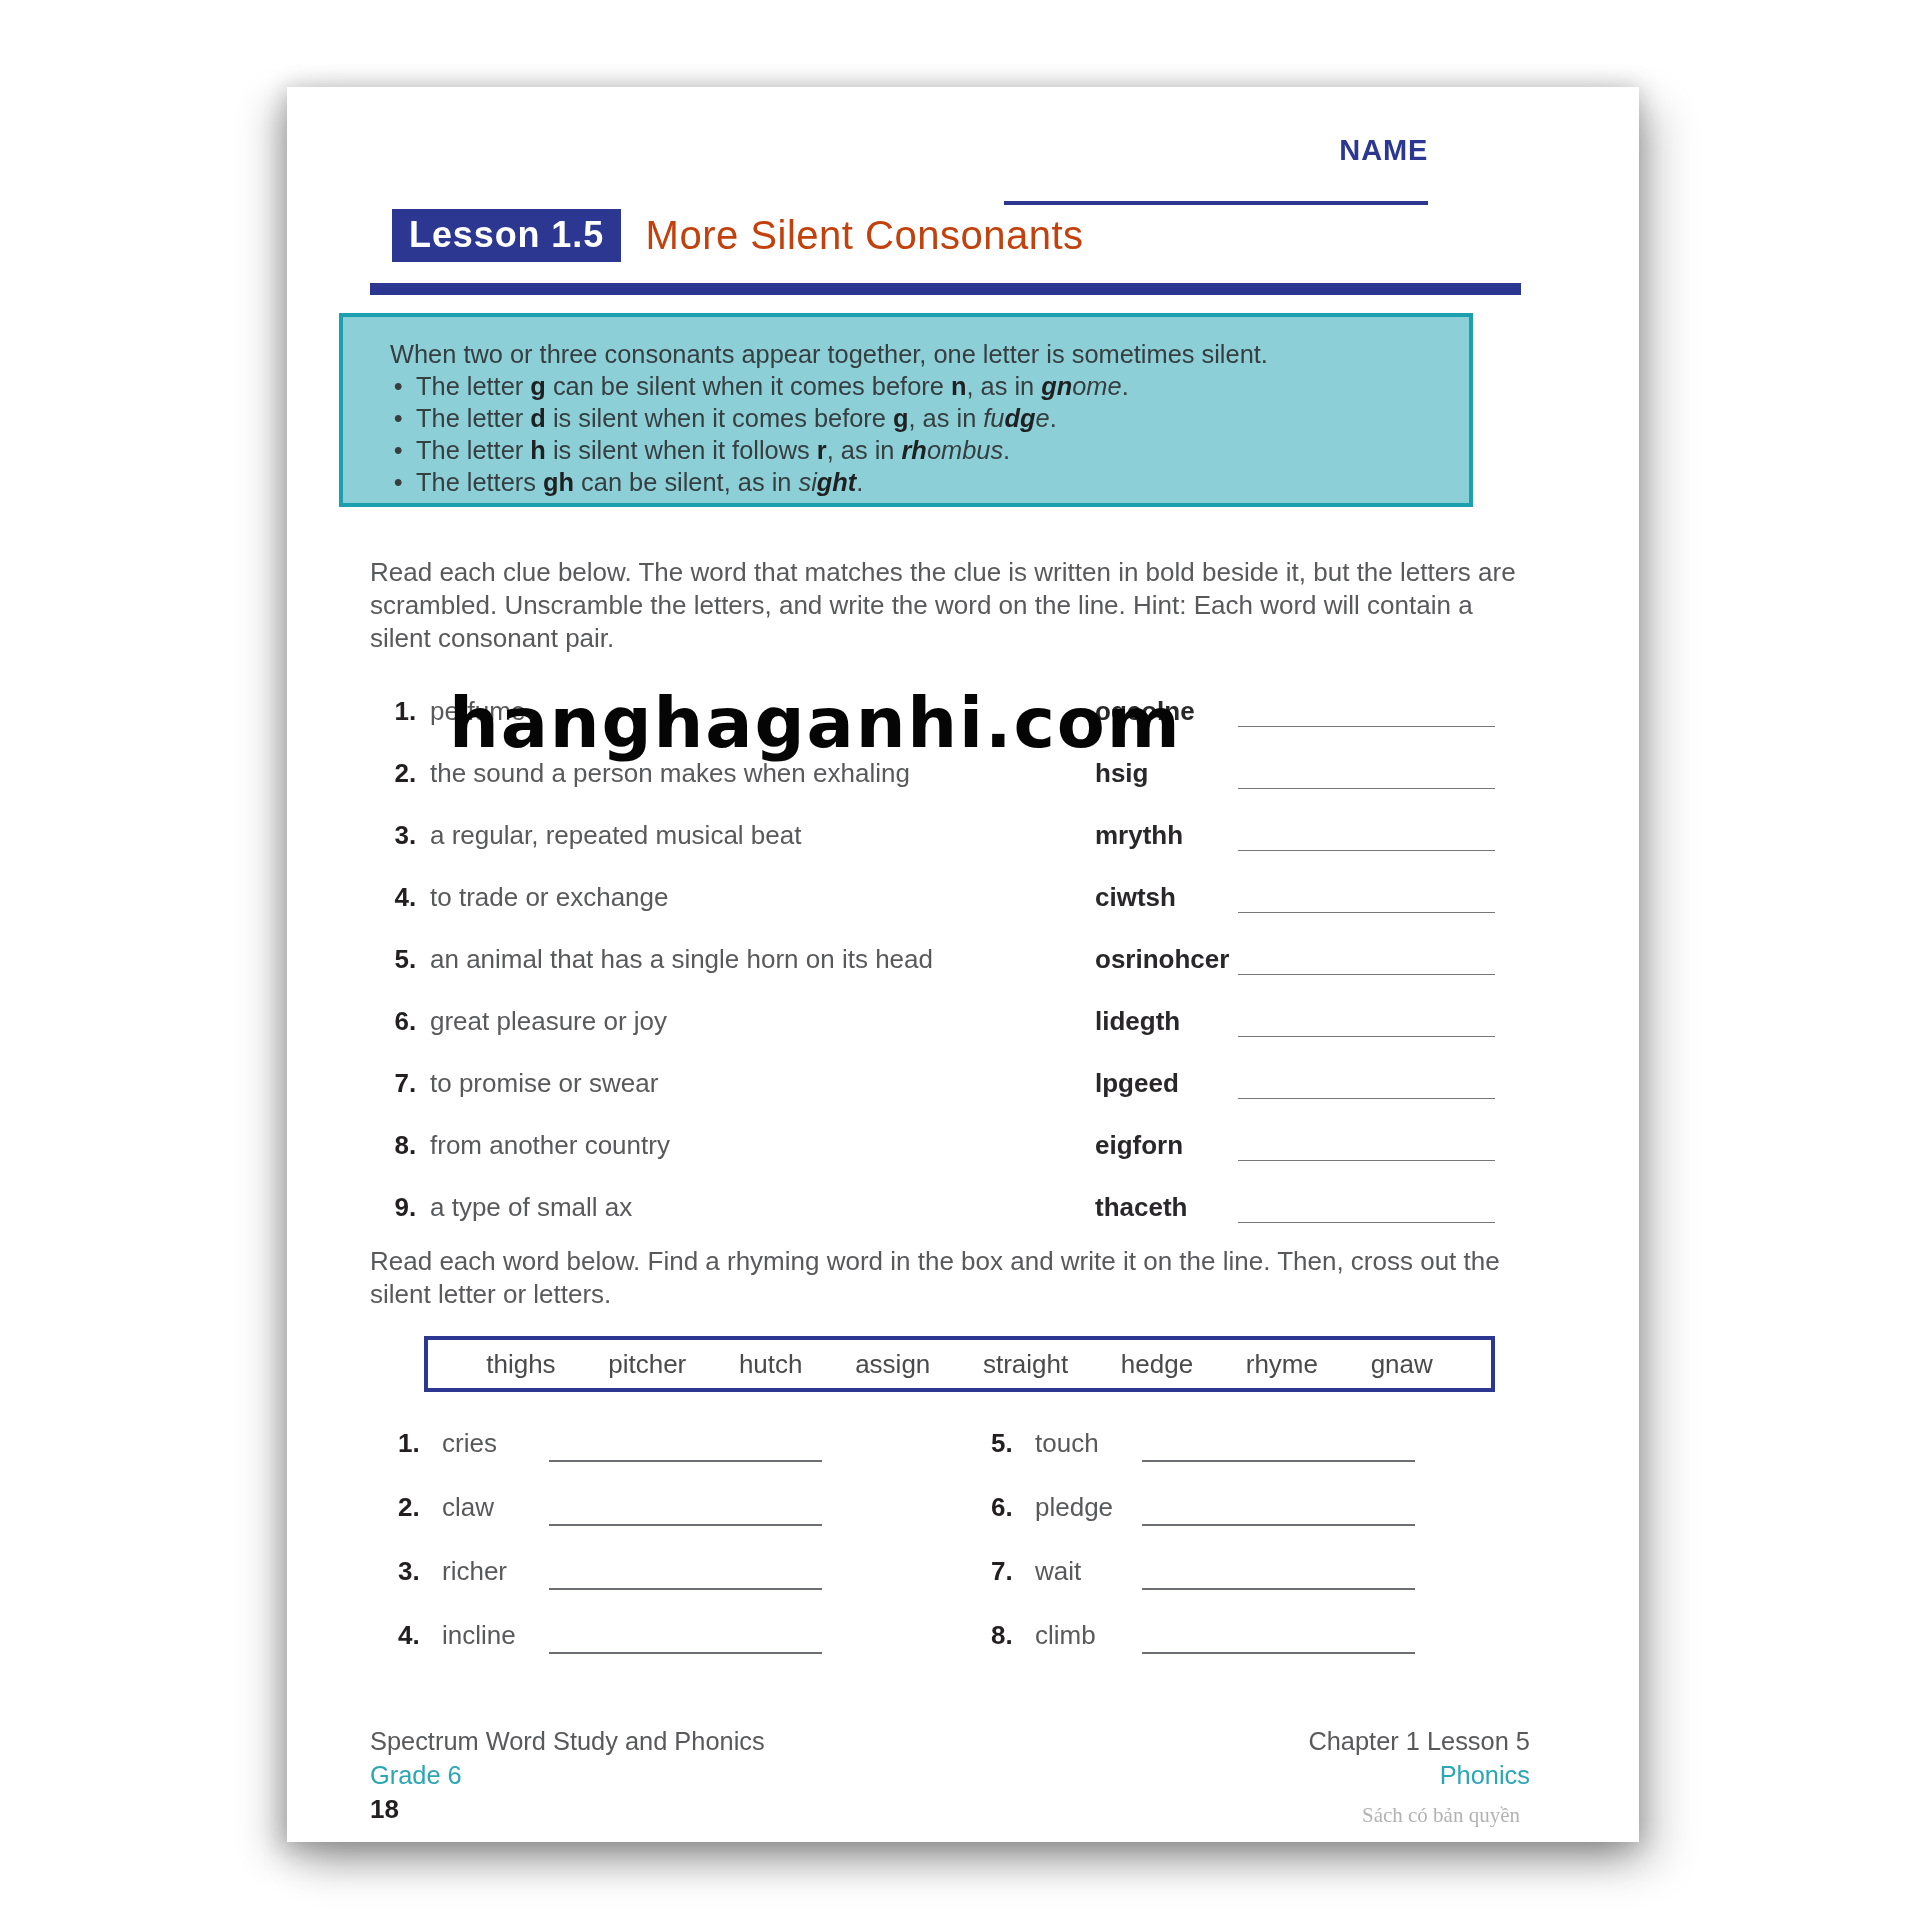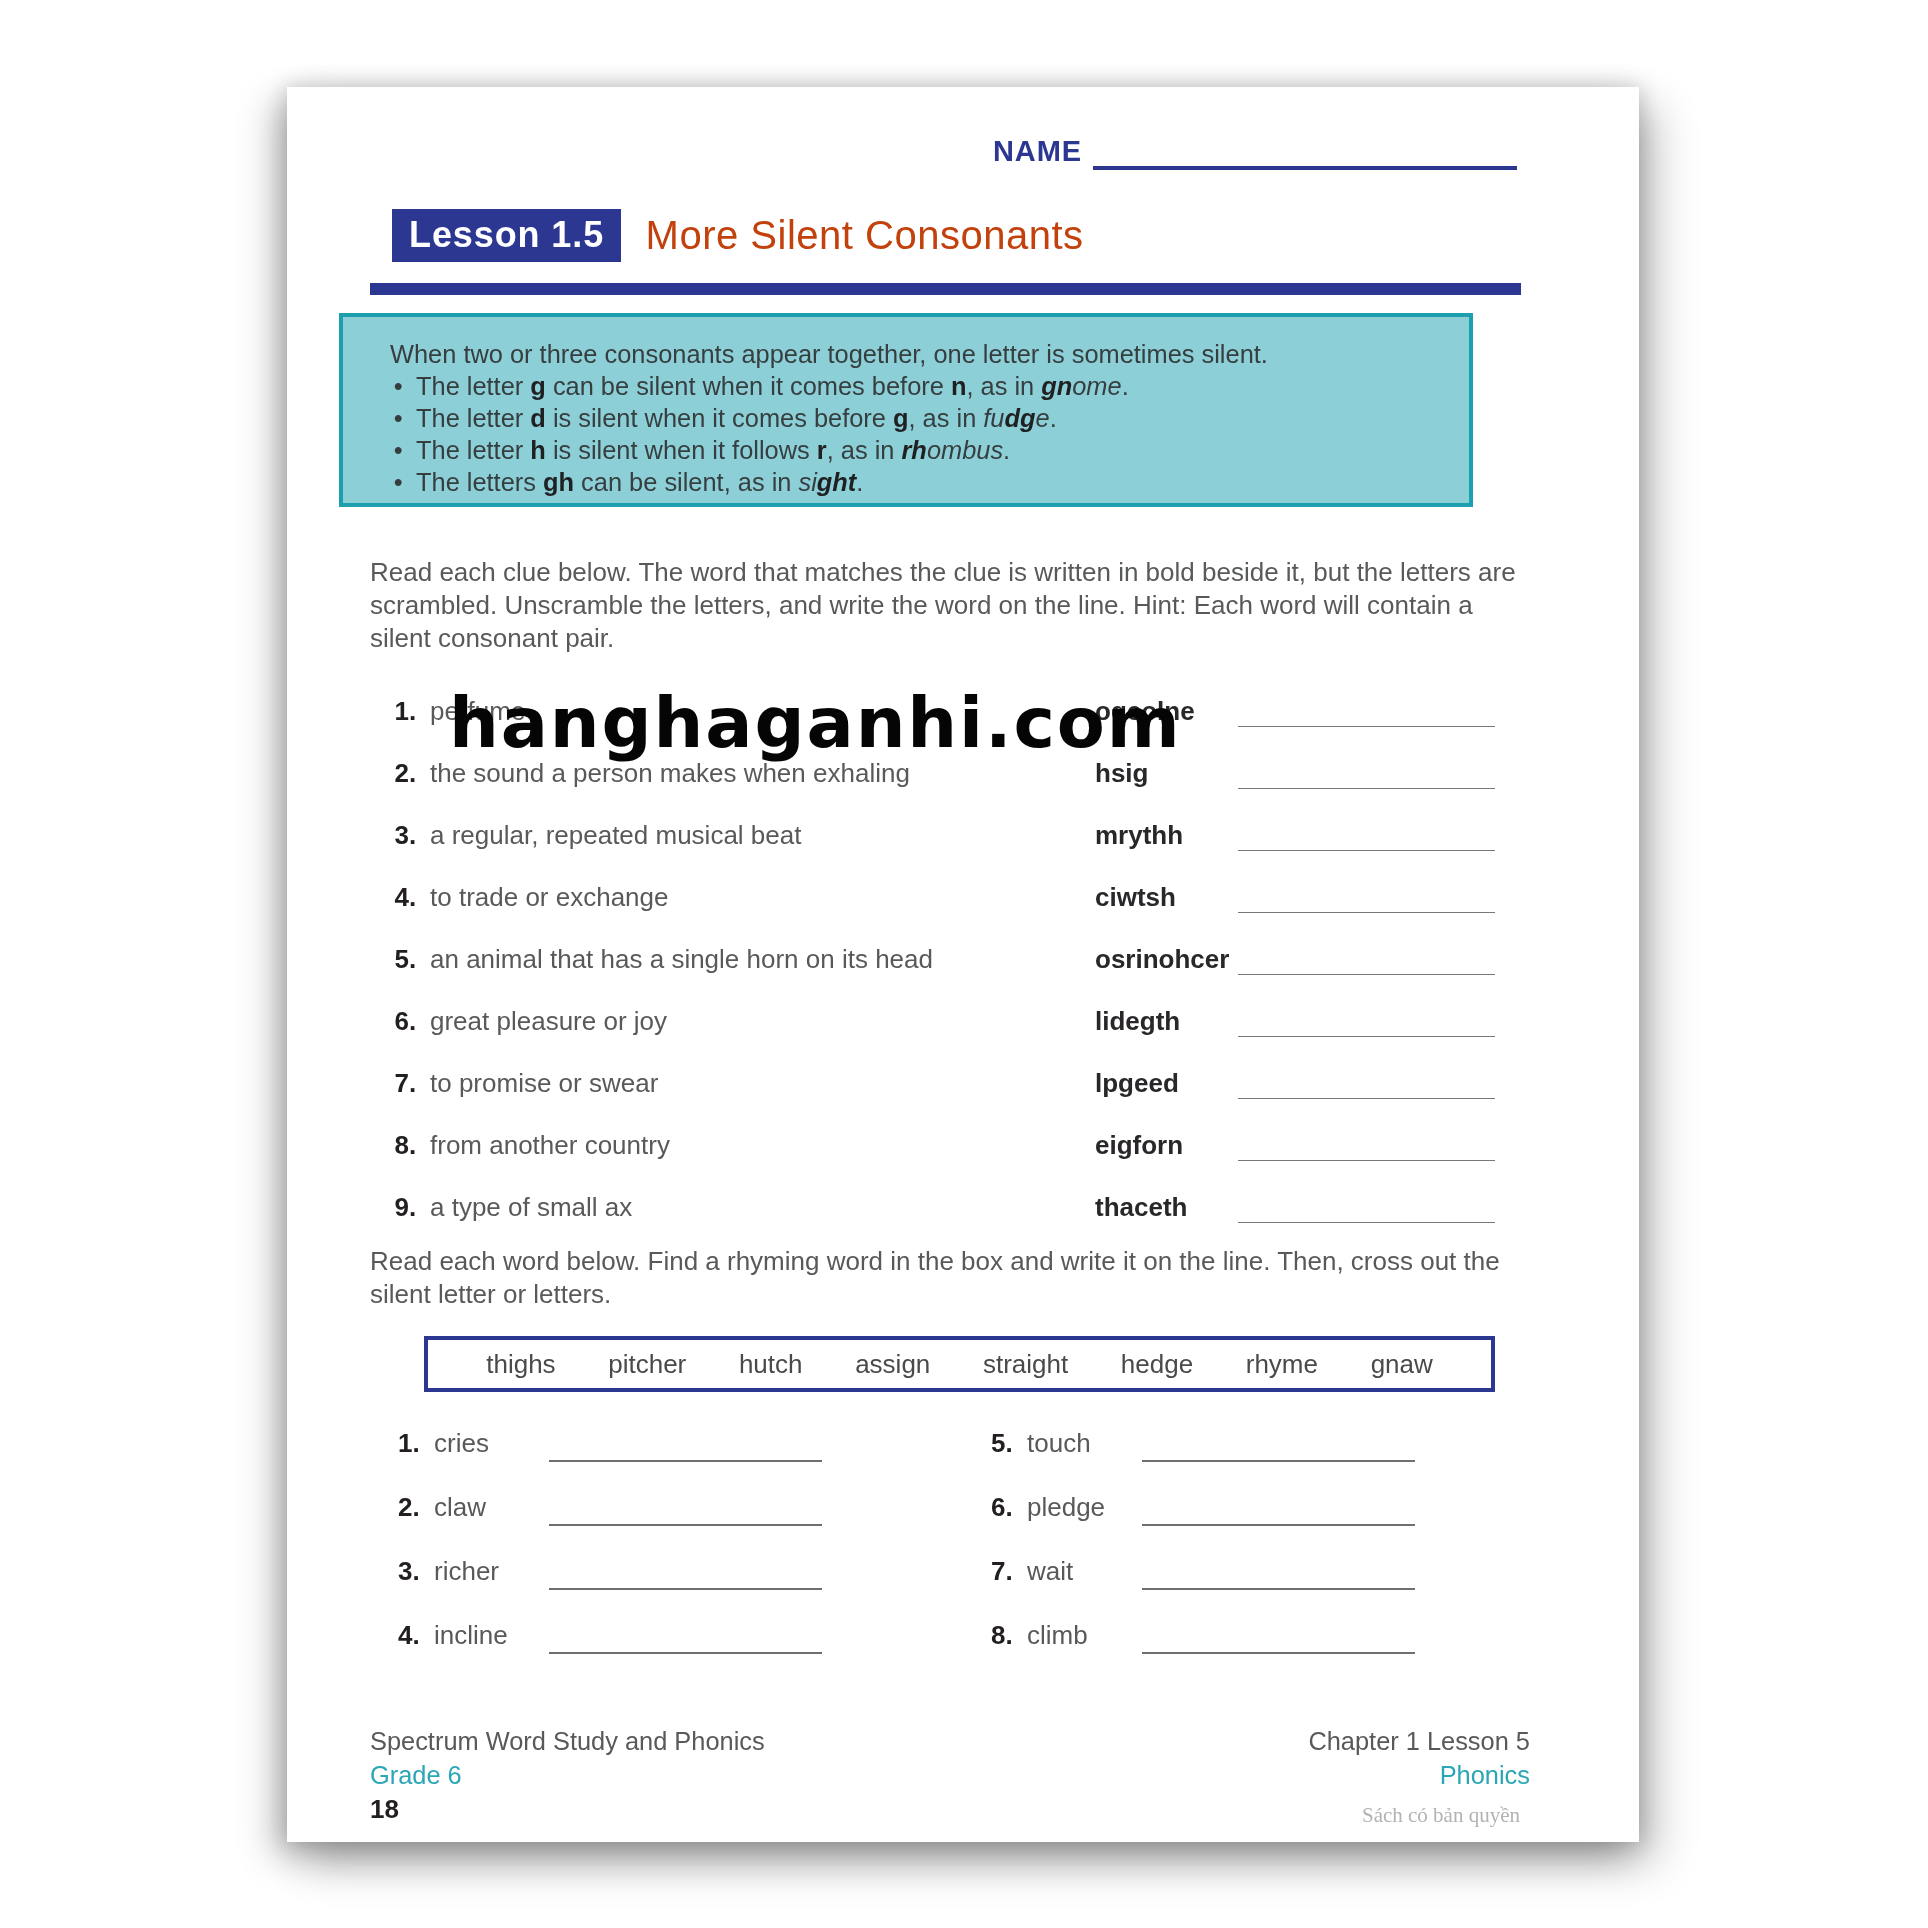--- a/index.html
+++ b/index.html
@@ -9,21 +9,21 @@
     font-family:"Liberation Sans", sans-serif;
   }
   .page{
     position:absolute;left:287px;top:87px;width:1352px;height:1755px;
     background:#ffffff;
     box-shadow:0 0 21px 1.9px rgba(0,0,0,0.16),
                -15px 15px 34px rgba(0,0,0,0.22),
                17px 21px 41px rgba(0,0,0,0.24);
   }
   
-  .name-row{position:absolute;left:706px;top:47px;display:flex;align-items:flex-end;}
+  .name-row{position:absolute;left:706px;top:47px;display:flex;align-items:flex-end;flex-direction:column;}
   .name-label{font-size:29px;font-weight:bold;color:#2c3792;letter-spacing:0.9px;padding-bottom:1.9px;}
   .name-line{width:424px;margin-left:11.3px;border-bottom:4.7px solid #2c3792;height:32px;}
   
   .lesson-header{position:absolute;left:83px;top:122px;display:flex;align-items:center;margin-left:22px;}
   .lesson-badge{background:#2c3792;color:#ffffff;font-weight:bold;font-size:36px;padding:4.7px 17px 6.6px 17px;letter-spacing:0.9px;}
   .lesson-title{color:#c2410c;font-size:40px;margin-left:24.5px;font-weight:400;letter-spacing:0.5px;}
   .header-rule{position:absolute;left:83px;width:1151px;top:196px;height:12.2px;background:#2c3792;}
   
   .info-box{
     position:absolute;left:52px;top:226px;width:1134px;box-sizing:border-box;
@@ -61,21 +61,21 @@
     display:flex;justify-content:space-evenly;align-items:center;
     padding:8.5px 5.6px;font-size:26px;color:#4a4a4c;
   }
   
   .ex2{position:absolute;left:83px;top:1341px;width:1151px;}
   .ex2 .col{position:absolute;top:0;}
   .ex2 .col-left{left:0px;width:508px;}
   .ex2 .col-right{left:593px;width:508px;}
   .ex2 .row{position:relative;height:64px;font-size:26px;}
   .ex2 .num{position:absolute;left:28px;font-weight:bold;color:#231f20;}
-  .ex2 .word{position:absolute;left:64px;color:#58595b;}
+  .ex2 .word{position:absolute;left:72px;color:#58595b;}
   .ex2 .ansline{position:absolute;left:179px;width:273px;top:32px;border-bottom:2.8px solid #6d6e71;}
   
   .footer-left{position:absolute;left:83px;top:1637px;font-size:25.4px;line-height:34px;}
   .footer-right{position:absolute;right:109px;top:1637px;text-align:right;font-size:25.4px;line-height:34px;}
   .f-gray{color:#58595b;}
   .f-teal{color:#2aa6b5;}
   .f-page{color:#231f20;font-weight:bold;font-size:26px;}
   .copyright{
     position:absolute;right:119px;top:1716px;
     font-family:"Liberation Serif", serif;color:#b2b2b4;font-size:21px;

